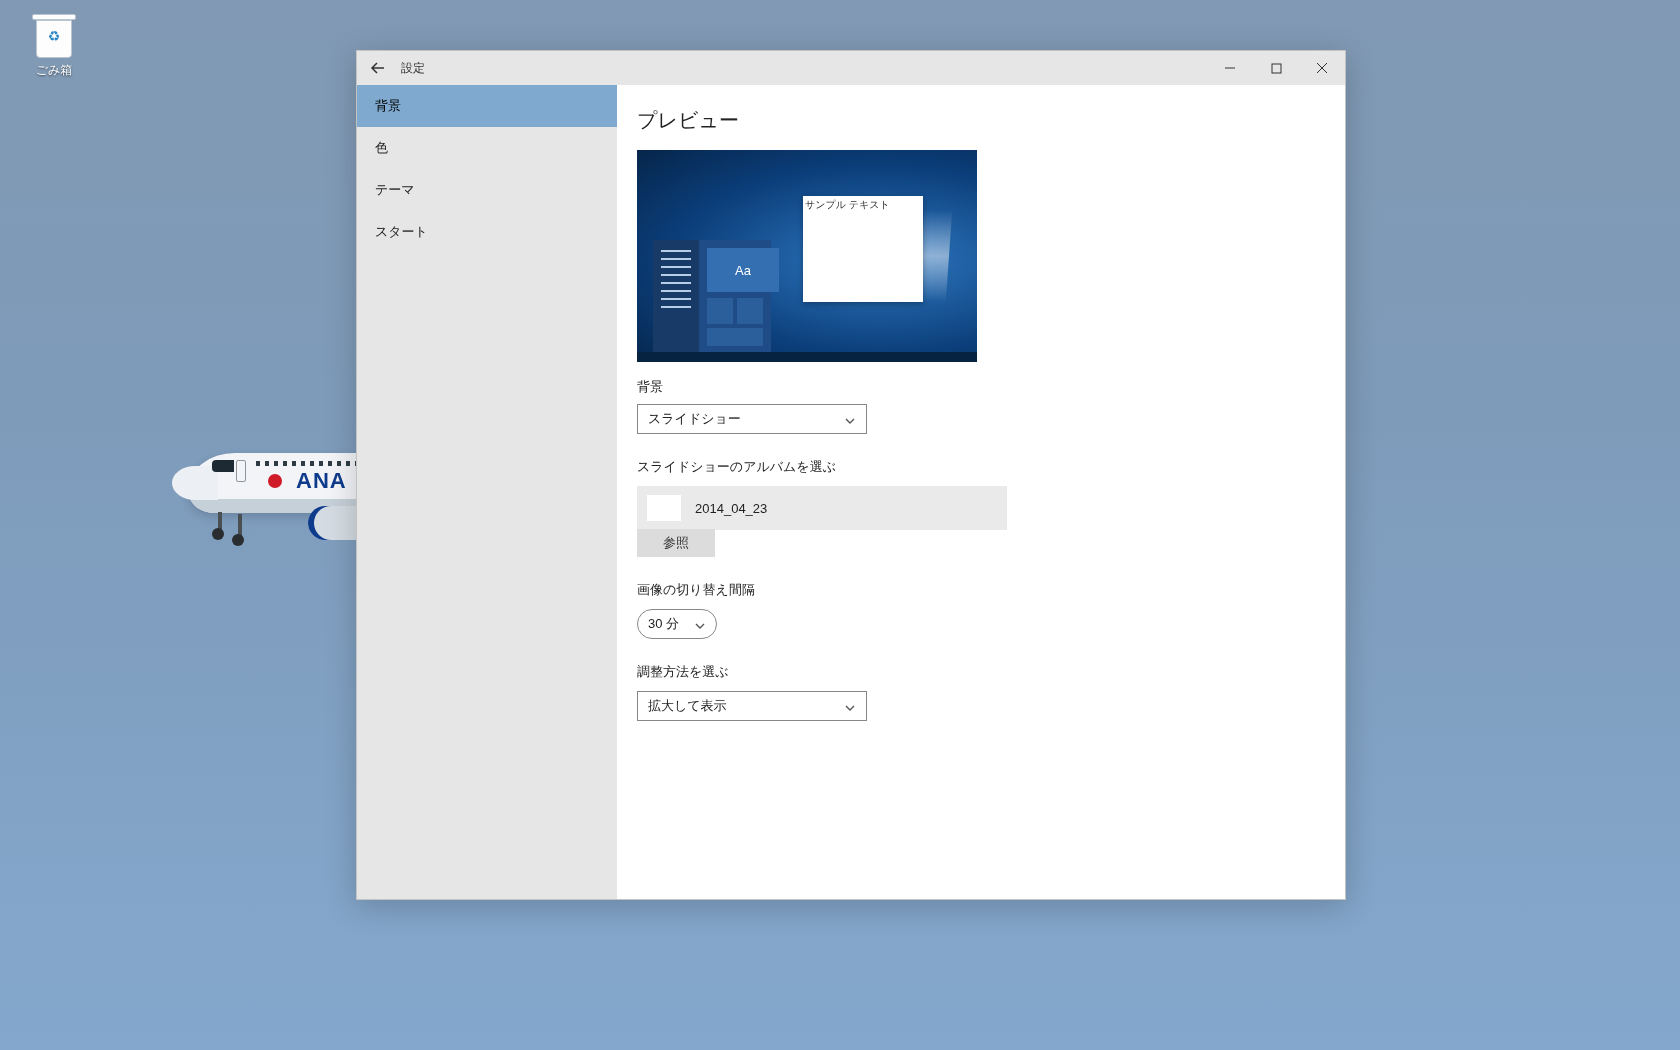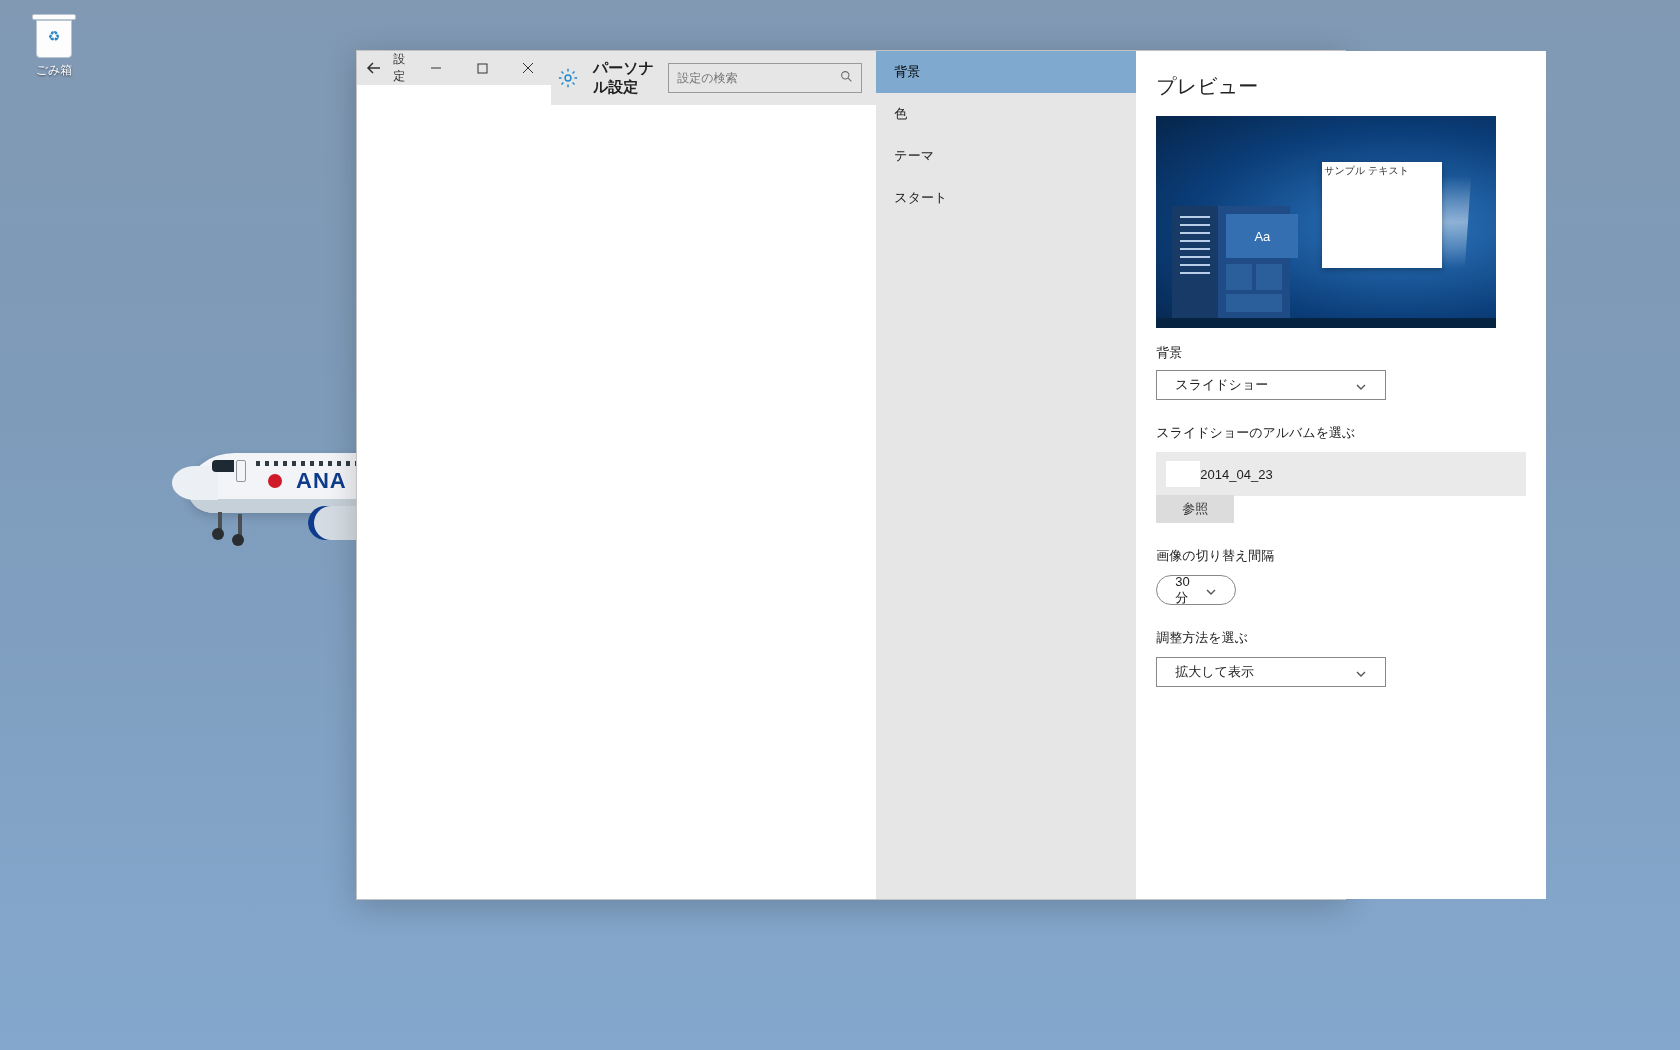--- a/index.html
+++ b/index.html
@@ -28,21 +28,21 @@
   .plane .logo { position:absolute; left:118px; top:42px; font: 700 22px/1 "Arial",sans-serif; color:#0e3b8c; letter-spacing:1px; }
   .plane .engine { position:absolute; left:130px; top:78px; width:64px; height:34px; background:#d4dbe2; border-radius:20px; box-shadow:inset 6px 0 0 #0e3b8c; }
   .plane .gear1 { position:absolute; left:40px; top:84px; width:4px; height:18px; background:#4a4f52; }
   .plane .gear2 { position:absolute; left:60px; top:86px; width:4px; height:22px; background:#4a4f52; }
   .plane .wheel { position:absolute; width:12px; height:12px; background:#2a2d2f; border-radius:50%; }
 
   
   .win {
     position: absolute; left: 356px; top: 50px; width: 990px; height: 850px;
     background: #fff; border: 1px solid #c3c3c3; box-shadow: 0 6px 30px rgba(0,0,0,.20);
-    display: flex; flex-direction: row;
+    display: flex; flex-direction: column;
   }
   .titlebar { height: 34px; background: #e6e6e6; display: flex; align-items: center; justify-content: space-between; }
   .titlebar .left { display: flex; align-items: center; }
   .back-btn { width: 42px; height: 34px; display:flex; align-items:center; justify-content:center; cursor:pointer; }
   .back-btn svg { stroke:#333; }
   .title-text { font-size: 12px; color:#333; margin-left: 2px; }
   .win-controls { display:flex; }
   .win-controls .ctl { width: 46px; height: 34px; display:flex; align-items:center; justify-content:center; cursor:pointer; }
   .ctl svg { stroke:#333; fill:none; }
 
@@ -67,30 +67,30 @@
   .pv-start { position:absolute; left:16px; bottom:10px; width:118px; height:112px; background:#1f4b86; }
   .pv-start-left { position:absolute; left:0; top:0; bottom:0; width:46px; background:#173a66; display:flex; flex-direction:column; gap:6px; padding:10px 8px; }
   .pv-start-left span { height:2px; background:#b9cfe7; }
   .pv-tile-big { position:absolute; left:54px; top:8px; width:72px; height:44px; background:#3470b1; display:flex; align-items:center; justify-content:center; color:#fff; font-size:13px; }
   .pv-tile-s { position:absolute; width:26px; height:26px; background:#2a5f9b; }
   .pv-window { position:absolute; left:166px; top:46px; width:120px; height:106px; background:#fff; box-shadow:0 2px 6px rgba(0,0,0,.3); padding:2px; }
   .pv-window .t { font-size:10px; color:#333; }
   .pv-flare { position:absolute; right:28px; top:60px; width:28px; height:92px; background:linear-gradient(180deg, rgba(255,255,255,.0), rgba(255,255,255,.8), rgba(255,255,255,.0)); opacity:.6; transform:skewX(-4deg); }
 
   .field-label { font-size: 13px; color:#222; margin-bottom: 8px; margin-top: 4px; }
-  .combo { height: 30px; border:1px solid #888; background:#fff; display:flex; align-items:center; justify-content:space-between; padding: 0 18px; cursor:pointer;gap:10px; }
+  .combo { height: 30px; border:1px solid #888; background:#fff; display:flex; align-items:center; justify-content:space-between; padding: 0 10px; cursor:pointer;gap:10px; }
   .combo.small { width: 80px; border-radius: 15px; }
   .combo.wide { width: 230px; }
   .combo .val { font-size: 13px; color:#222; }
   .chev { width:12px; height:12px; }
   .chev svg { stroke:#555; }
 
   .sub-label { font-size: 13px; color:#222; margin: 24px 0 10px; }
 
-  .album-row { width: 370px; height:44px; background:#eaeaea; display:flex; align-items:center; padding:0 10px; cursor:pointer; }
+  .album-row { width: 370px; height:44px; background:#eaeaea; display:flex; align-items:center; gap:14px; padding:0 10px; cursor:pointer; }
   .album-thumb { width:34px; height:26px; background:#fff; }
   .album-name { font-size:13px; color:#222; }
 
   .browse-btn { width:78px; height:28px; background:#dcdcdc; display:flex; align-items:center; justify-content:center; font-size:13px; color:#333; cursor:pointer; margin-top:-1px; }
 
 </style>
 </head>
 <body>
 
 <div class="desktop-icon">
@@ -140,40 +140,20 @@
           </svg>
         </div>
       <div class="ctl">
           <svg width="12" height="12" stroke-width="1">
             <path d="M1 1 L11 11 M11 1 L1 11"></path>
           </svg>
         </div>
     </div>
   </div>
 
-  <div class="header-row">
-    <div class="header-left">
-      <div class="gear">
-        <svg width="22" height="22" viewBox="0 0 24 24" fill="none" stroke="#1f8ad0" stroke-width="1.6">
-          <circle cx="12" cy="12" r="3.2"></circle>
-          <path d="M12 2v3M12 19v3M4.9 4.9l2.1 2.1M17 17l2.1 2.1M2 12h3M19 12h3M4.9 19.1 7 17M17 7l2.1-2.1"></path>
-        </svg>
-      </div>
-      <div class="page-title">パーソナル設定</div>
-    </div>
-    <div class="search-box">
-      <input placeholder="設定の検索" style="">
-      <span class="mag">
-        <svg width="13" height="13" viewBox="0 0 16 16" fill="none" stroke="#6a6a6a" stroke-width="1.3">
-            <circle cx="6.5" cy="6.5" r="4.5"></circle>
-            <path d="M10 10 L14 14"></path>
-          </svg>
-      </span>
-    </div>
-  </div>
 
   <div class="body">
     <div class="sidebar">
       <div class="side-item active">背景</div>
       <div class="side-item">色</div>
       <div class="side-item">テーマ</div>
       <div class="side-item">スタート</div>
     </div>
 
     <div class="content">

